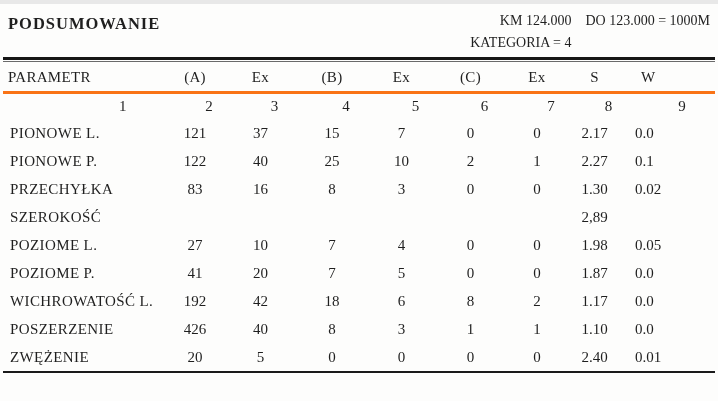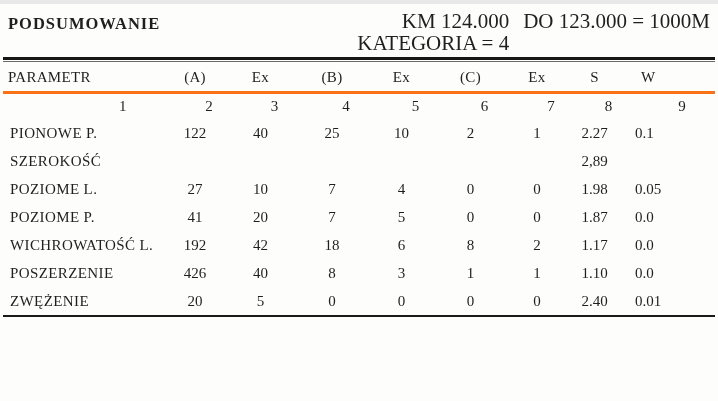--- a/index.html
+++ b/index.html
@@ -4,21 +4,21 @@
 <style>
   html,body { margin:0; padding:0; background:#e8e8e8; }
   .doc {
     width:718px; height:401px; margin:4px auto; background:#fdfdfc;
     font-family:"Liberation Serif", serif; color:#1f1f1f;
     position:relative; overflow:hidden;
   }
   
   .header-area { display:flex; justify-content:space-between; align-items:flex-start; padding:8px 8px 0 8px; height:45px; }
   .title { font-weight:bold; font-size:16.5px; letter-spacing:1px; padding-top:2px; }
-  .meta { display:grid; grid-template-columns:auto auto; column-gap:14px; row-gap:4px; font-size:21px; line-height:18px; }
+  .meta { display:grid; grid-template-columns:auto auto; column-gap:14px; row-gap:4px; font-size:14px; line-height:18px; }
   .meta .l { text-align:right; }
   .meta .r { text-align:left; }
   
   .rule-top { margin:0 3px; }
   .rule-top .a { height:3px; background:#161616; }
   .rule-top .b { height:1px; background:#6a6a6a; margin-top:1px; }
   .rule-bottom { margin:0 3px; }
   .rule-bottom .a { height:2px; background:#1a1a1a; }
   .rule-bottom .gap { height:1px; }
   
@@ -85,31 +85,53 @@
         <td><span class="dshift">4</span></td>
         <td><span class="dshift">5</span></td>
         <td><span class="dshift">6</span></td>
         <td><span class="dshift">7</span></td>
         <td><span class="dshift">8</span></td>
         <td><span class="dshift">9</span></td>
       </tr>
     </thead>
     <tbody>
       <tr>
+        <td class="label">PIONOWE L.</td>
+        <td>121</td>
+        <td>37</td>
+        <td>15</td>
+        <td>7</td>
+        <td>0</td>
+        <td>0</td>
+        <td>2.17</td>
+        <td class="w">0.0</td>
+      </tr>
+      <tr>
         <td class="label">PIONOWE P.</td>
         <td>122</td>
         <td>40</td>
         <td>25</td>
         <td>10</td>
         <td>2</td>
         <td>1</td>
         <td>2.27</td>
         <td class="w">0.1</td>
       </tr>
       <tr>
+        <td class="label">PRZECHYŁKA</td>
+        <td>83</td>
+        <td>16</td>
+        <td>8</td>
+        <td>3</td>
+        <td>0</td>
+        <td>0</td>
+        <td>1.30</td>
+        <td class="w">0.02</td>
+      </tr>
+      <tr>
         <td class="label">SZEROKOŚĆ</td>
         <td></td>
         <td></td>
         <td></td>
         <td></td>
         <td></td>
         <td></td>
         <td>2,89</td>
         <td class="w"></td>
       </tr>

